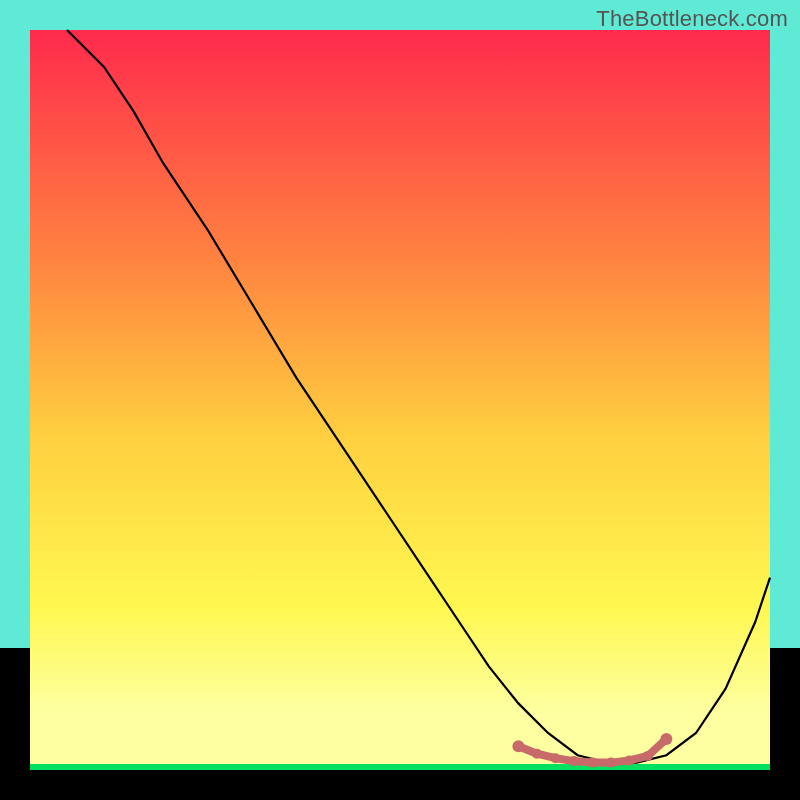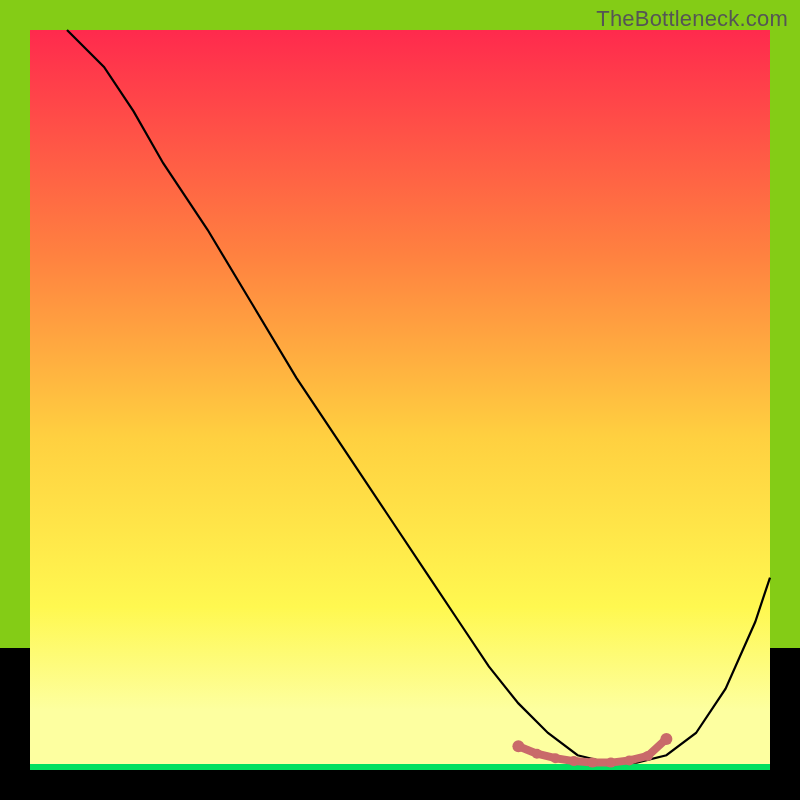--- a/index.html
+++ b/index.html
@@ -6,21 +6,21 @@
     margin: 0;
     padding: 0;
     width: 800px;
     height: 800px;
     background: #000;
   }
   .chart-container {
     position: relative;
     width: 800px;
     height: 648px;
-    background: #84cc16;
+    background: #5eead4;
   }
   .watermark {
     position: absolute;
     top: 6px;
     right: 12px;
     font-family: Arial, Helvetica, sans-serif;
     font-size: 22px;
     color: #555;
     font-weight: 500;
     letter-spacing: 0.2px;

